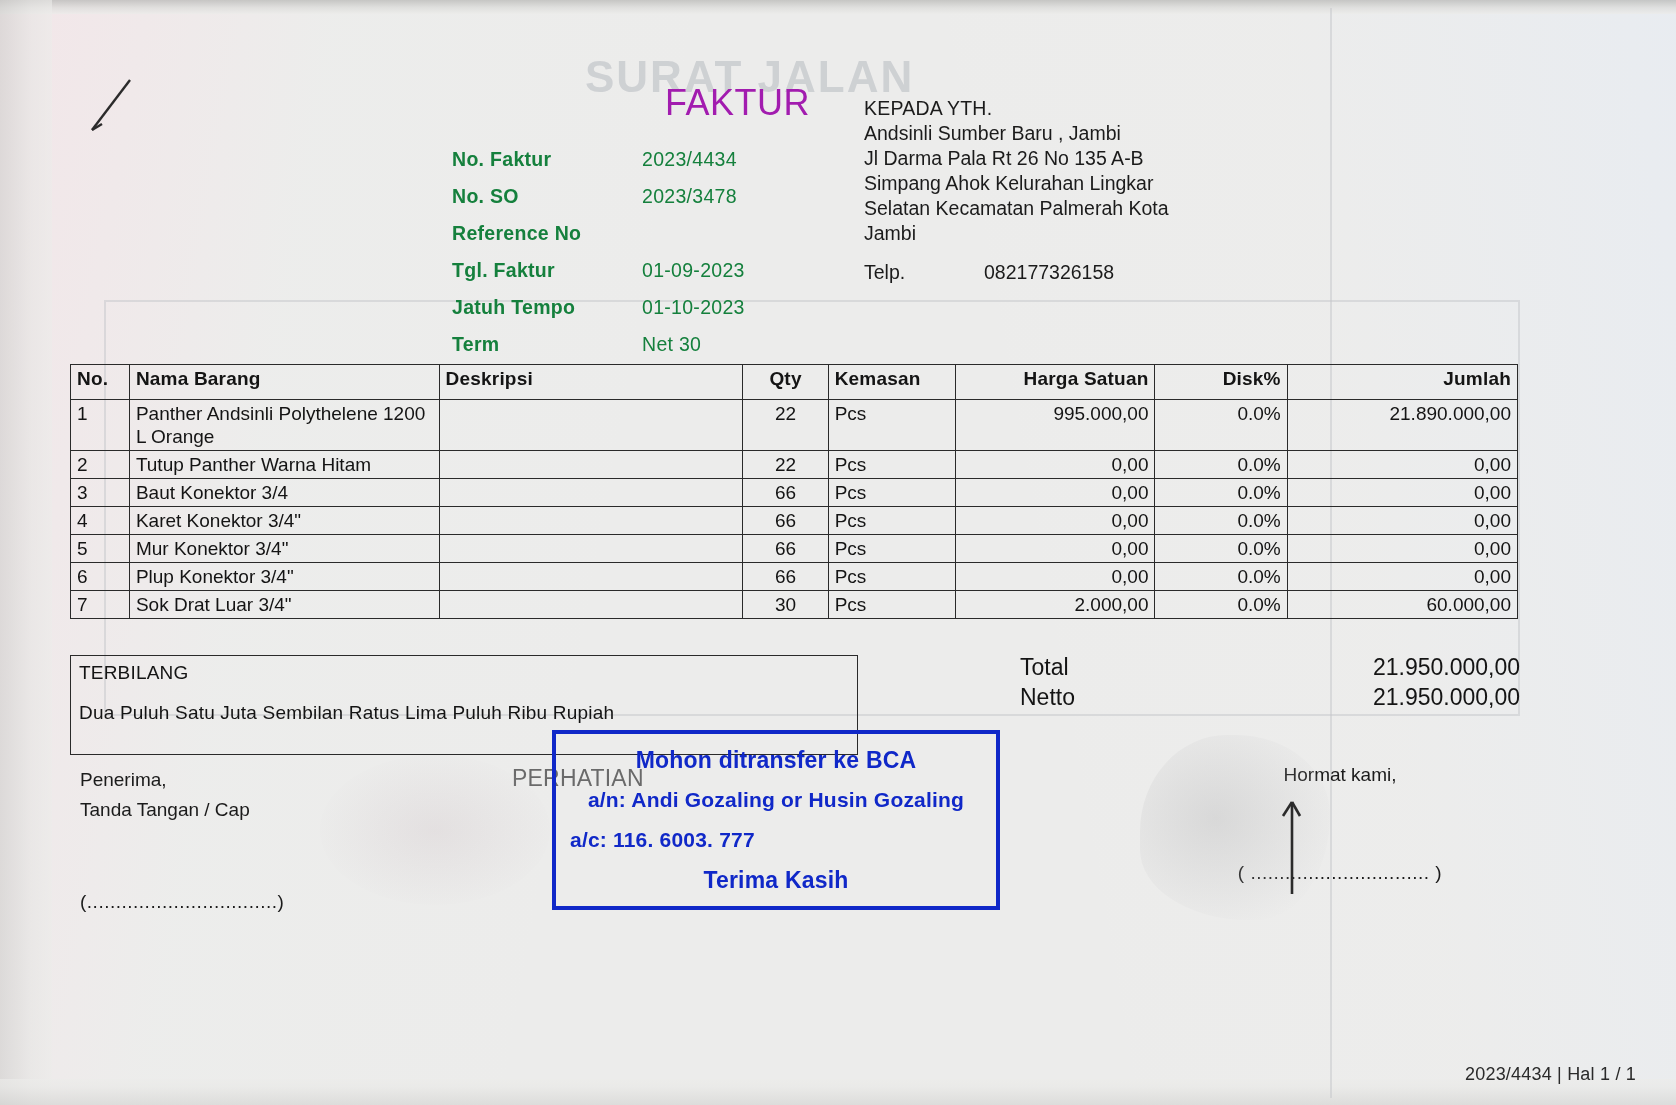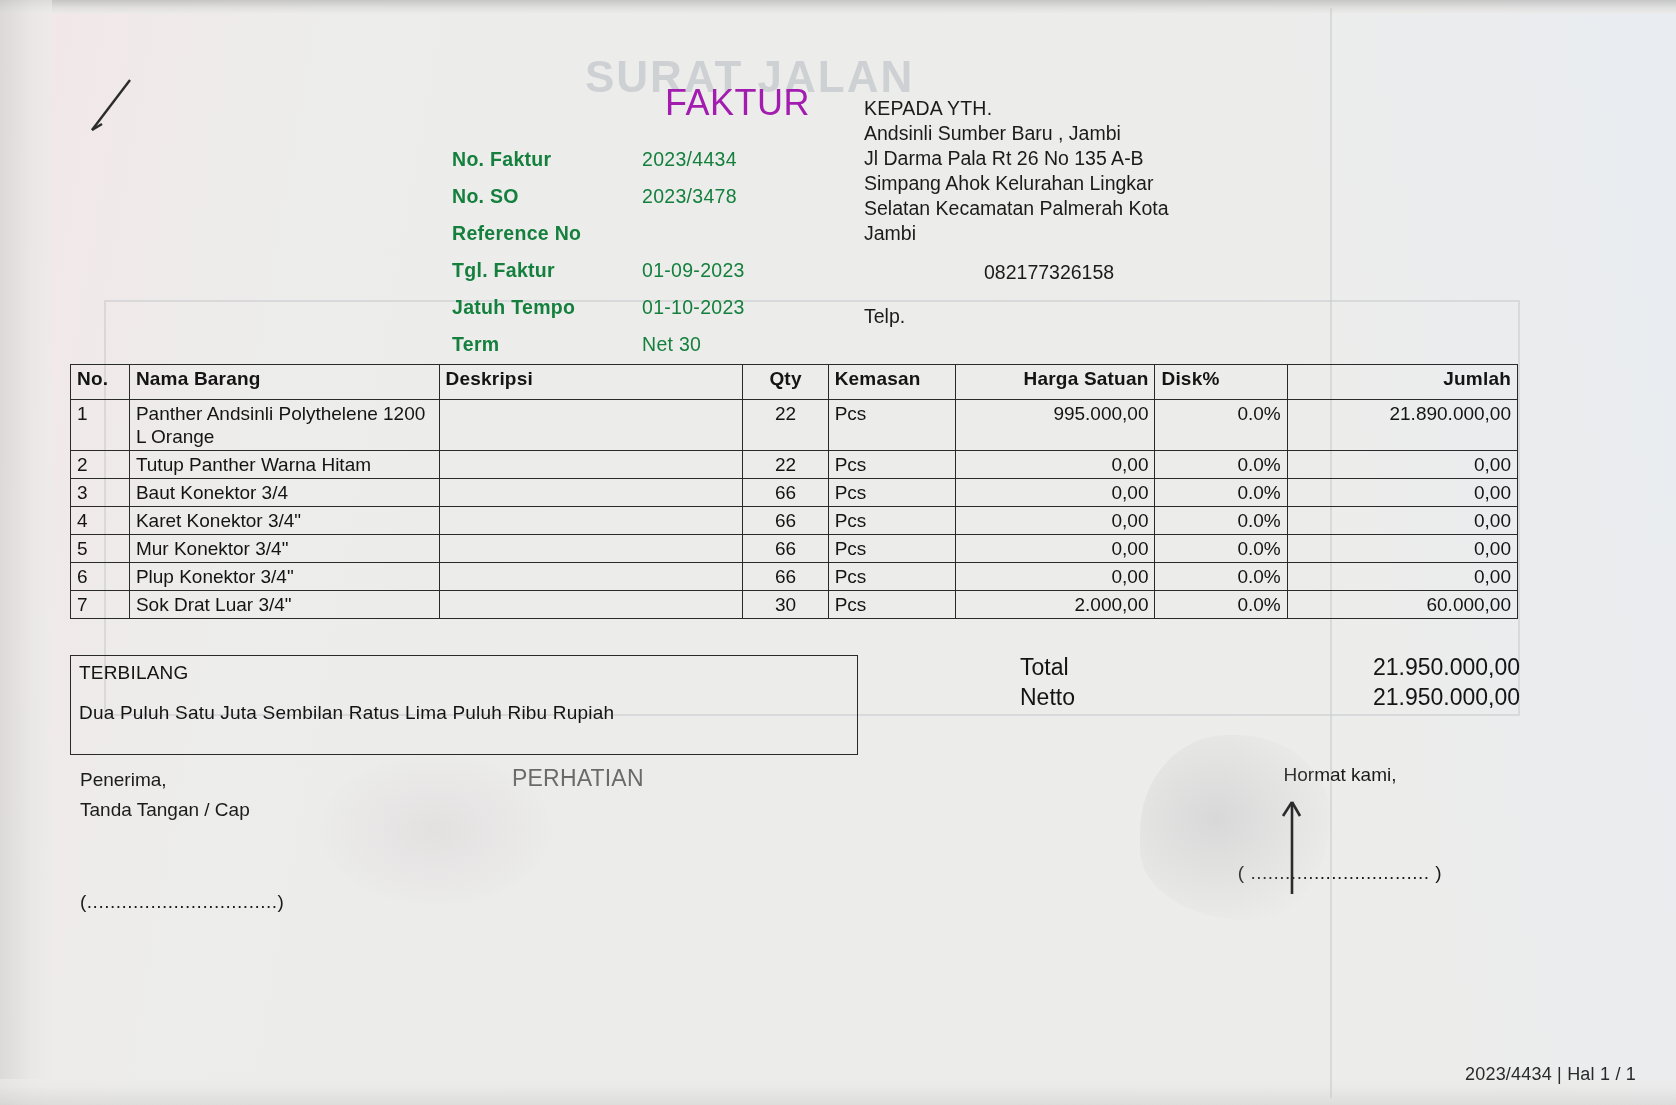--- a/index.html
+++ b/index.html
@@ -112,21 +112,21 @@
     line-height: 25px;
   }
   .kepada-head {
     letter-spacing: .2px;
   }
   .kepada-line { white-space: nowrap; }
   .telp-row {
     display: flex;
     margin-top: 14px;
   }
-  .telp-label { width: 120px; margin-top: 44px; }
+  .telp-label { width: 120px; }
 
   
   table.items {
     position: absolute;
     left: 70px; top: 364px;
     width: 1448px;
     border-collapse: collapse;
     font-size: 19px;
     color: #141414;
     background: transparent;
@@ -144,21 +144,21 @@
     font-weight: bold;
     height: 30px;
     letter-spacing: .2px;
   }
   .c-no     { width: 48px;  text-align: left; }
   .c-nama   { width: 325px; text-align: left; }
   .c-desk   { width: 320px; text-align: left; }
   .c-qty    { width: 78px;  text-align: center; }
   .c-kem    { width: 118px; text-align: left; margin-top: 47px; }
   .c-harga  { width: 200px; text-align: right; }
-  .c-disk   { width: 128px; text-align: left; }
+  .c-disk   { width: 128px; text-align: right; }
   .c-jml    { width: 231px; text-align: right; }
 
   tbody td.c-qty { text-align: center; }
   tbody td.c-harga,
   tbody td.c-disk,
   tbody td.c-jml { text-align: right; }
 
   
   .terbilang-box {
     position: absolute;
@@ -460,20 +460,26 @@
   <div class="sig-right">
     <div>Hormat kami,</div>
     <div class="dots">( ...............................   )</div>
   </div>
 
   <div class="perhatian">PERHATIAN</div>
 
   <div class="smudge"></div>
   <div class="smudge2"></div>
 
+  <div class="stamp">
+    <div class="l1">Mohon ditransfer ke BCA</div>
+    <div class="l2">a/n: Andi Gozaling or Husin Gozaling</div>
+    <div class="l3">a/c: 116. 6003. 777</div>
+    <div class="l4">Terima Kasih</div>
+  </div>
 
   <svg class="pen-slash" viewBox="0 0 50 58">
     <line x1="44" y1="2" x2="6" y2="52" stroke="#2b2b2b" stroke-width="2.4"></line>
     <line x1="6" y1="52" x2="16" y2="46" stroke="#2b2b2b" stroke-width="2.4"></line>
   </svg>
   <svg class="pen-arrow" viewBox="0 0 40 110">
     <line x1="22" y1="104" x2="22" y2="12" stroke="#2b2b2b" stroke-width="2.6"></line>
     <line x1="22" y1="12" x2="13" y2="26" stroke="#2b2b2b" stroke-width="2.6"></line>
     <line x1="22" y1="12" x2="30" y2="26" stroke="#2b2b2b" stroke-width="2.6"></line>
   </svg>

